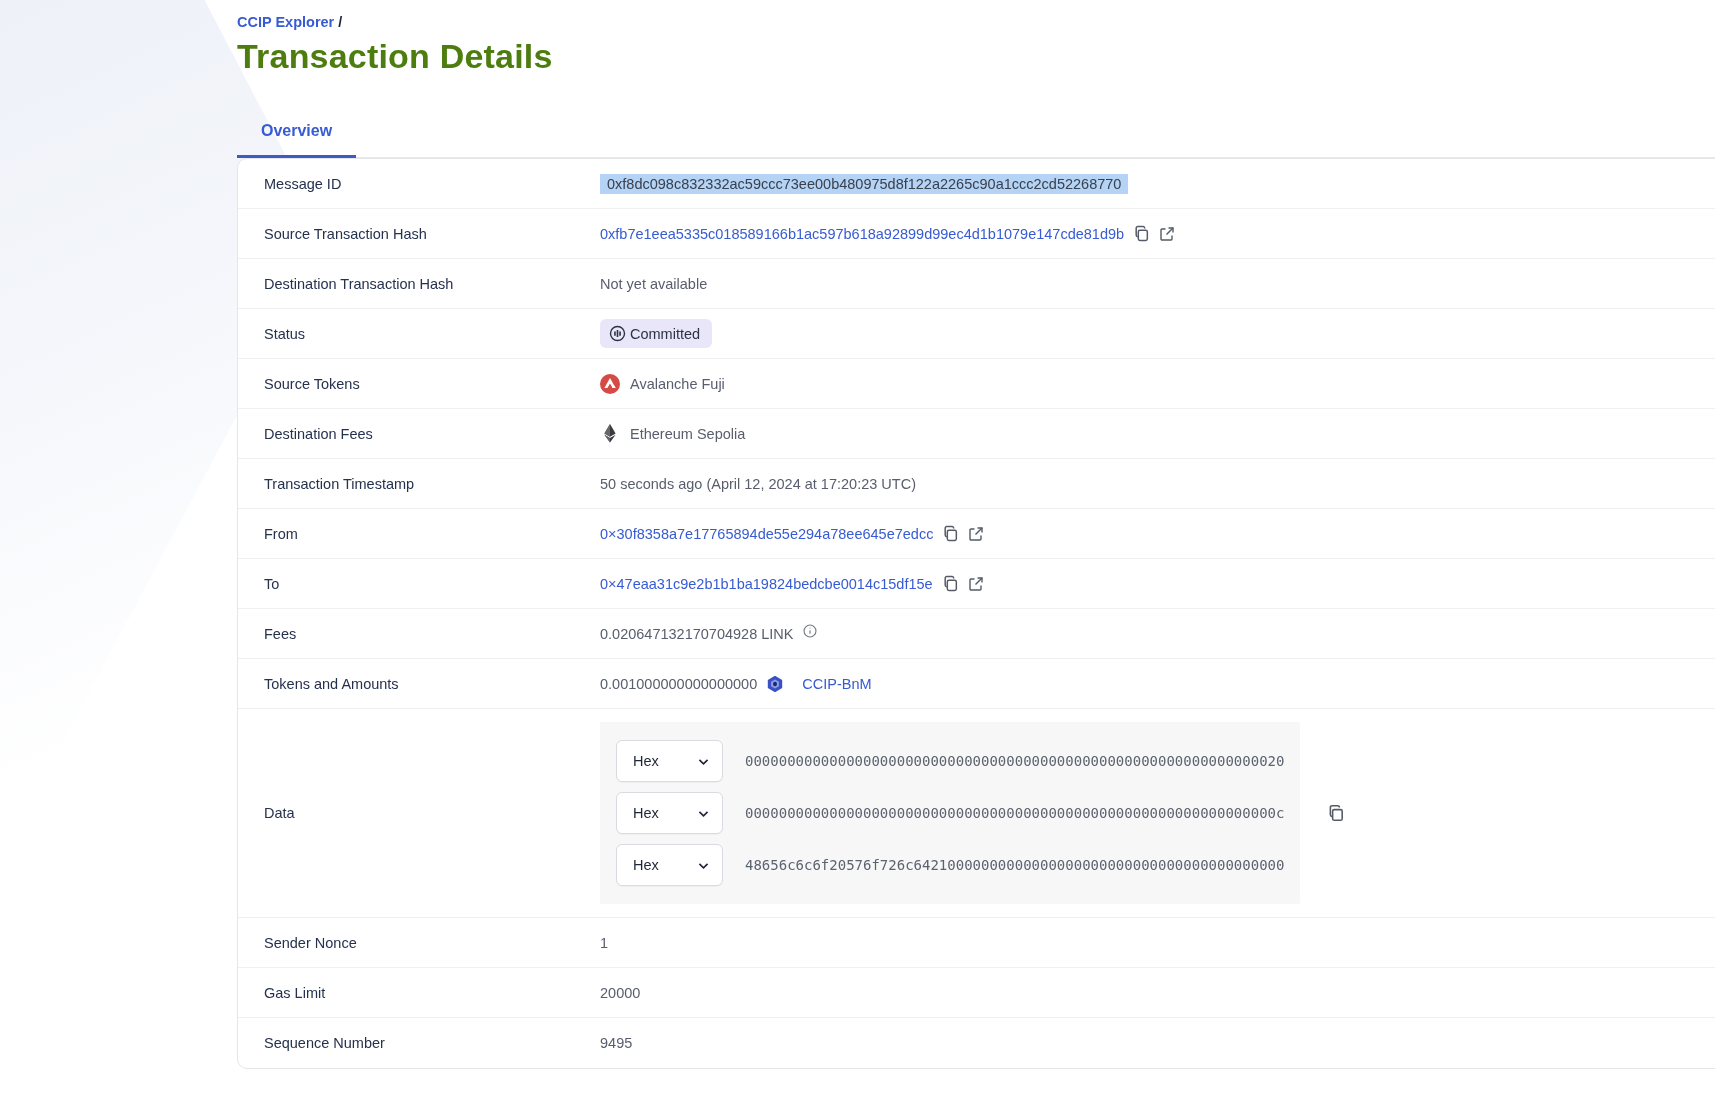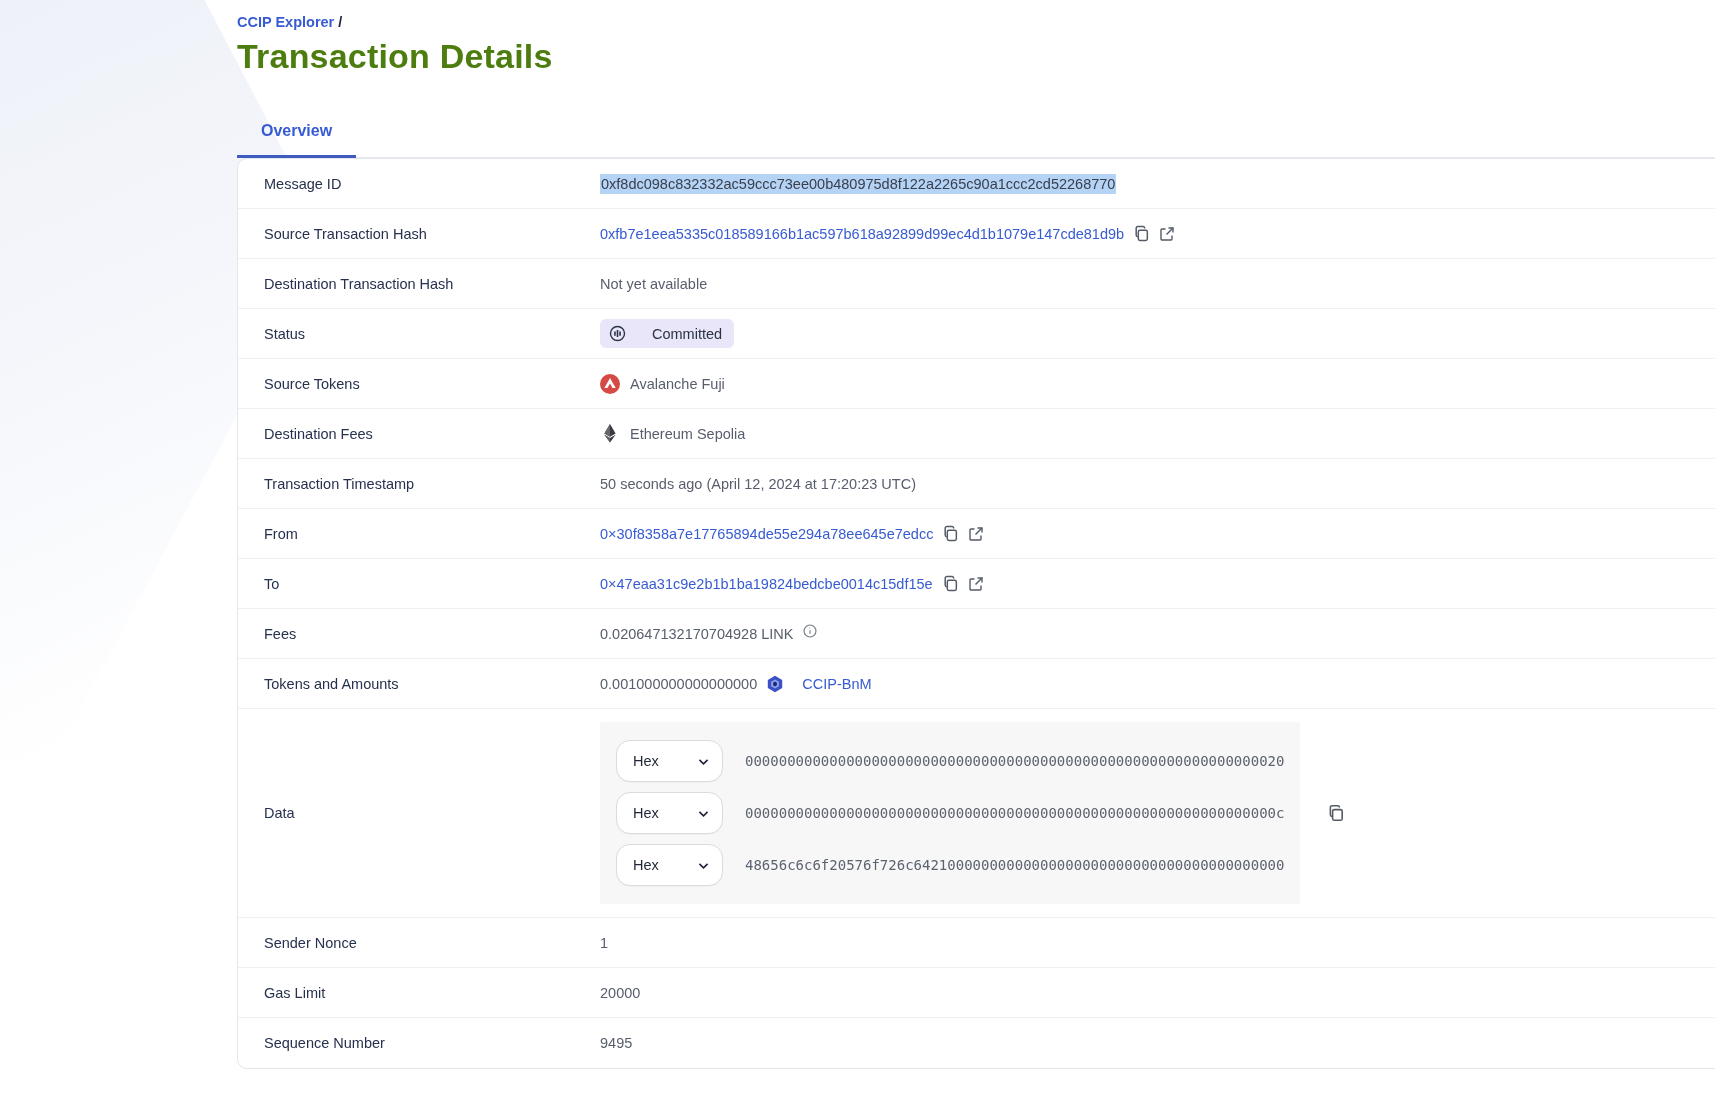--- a/index.html
+++ b/index.html
@@ -38,48 +38,48 @@
   }
   .row {
     display:flex; align-items:center;
     min-height:50px; padding-left:26px;
     border-bottom:1px solid #eef0f2;
     font-size:14.5px;
   }
   .row:last-child { border-bottom:none; }
   .row-label { width:336px; flex-shrink:0; color:#26314e; }
   .row-value { color:#585e6d; display:flex; align-items:center; gap:9px; }
-  .selected-text { background:#b5d3f4; color:#39404e; padding:2px 1px;text-align:right; }
+  .selected-text { background:#b5d3f4; color:#39404e; padding:2px 7px;text-align:right; }
   a.hash-link { color:#375bd2; text-decoration:none; cursor:pointer; }
   .icon-btn { display:inline-flex; align-items:center; cursor:pointer; background:none; border:none; padding:0; }
   .icon-btn svg { display:block; }
 
   .badge {
-    display:inline-flex; align-items:center; gap:26px;
+    display:inline-flex; align-items:center; gap:4px;
     background:#e8e6f8; border-radius:6px; padding:6px 12px 6px 9px;
     color:#2b3246; font-size:14.5px;
   }
 
   .chain { display:flex; align-items:center; gap:10px; color:#585e6d; }
   .ava-icon {
     width:20px; height:20px; border-radius:50%; background:#d64a45;
     display:flex; align-items:center; justify-content:center; flex-shrink:0;
   }
 
   .token-link { display:flex; align-items:center; gap:18px; color:#375bd2; text-decoration:none; font-size:14.5px; cursor:pointer; }
 
   .data-row { align-items:center; padding-top:13px; padding-bottom:13px; }
   .data-box {
     width:700px; background:#f7f7f8; border-radius:2px;
     padding:18px 16px; display:flex; flex-direction:column; gap:10px;
   }
   .data-line { display:flex; align-items:center; gap:22px; }
   .hex-select {
     width:107px; height:42px; background:#fff;
-    border:1px solid #d8dbdf; border-radius:14px;
+    border:1px solid #d8dbdf; border-radius:6px;
     display:flex; align-items:center; justify-content:space-between;
     padding:0 12px 0 16px; font-size:14.5px; color:#1f2636; cursor:pointer;
     box-shadow:0 1px 1px rgba(0,0,0,.03); flex-shrink:0;
   }
   .hex-value {
     font-family:"DejaVu Sans Mono", monospace;
     font-size:14px; color:#5c626e; white-space:nowrap;
   }
   .data-copy { margin-left:18px; }
 </style>

